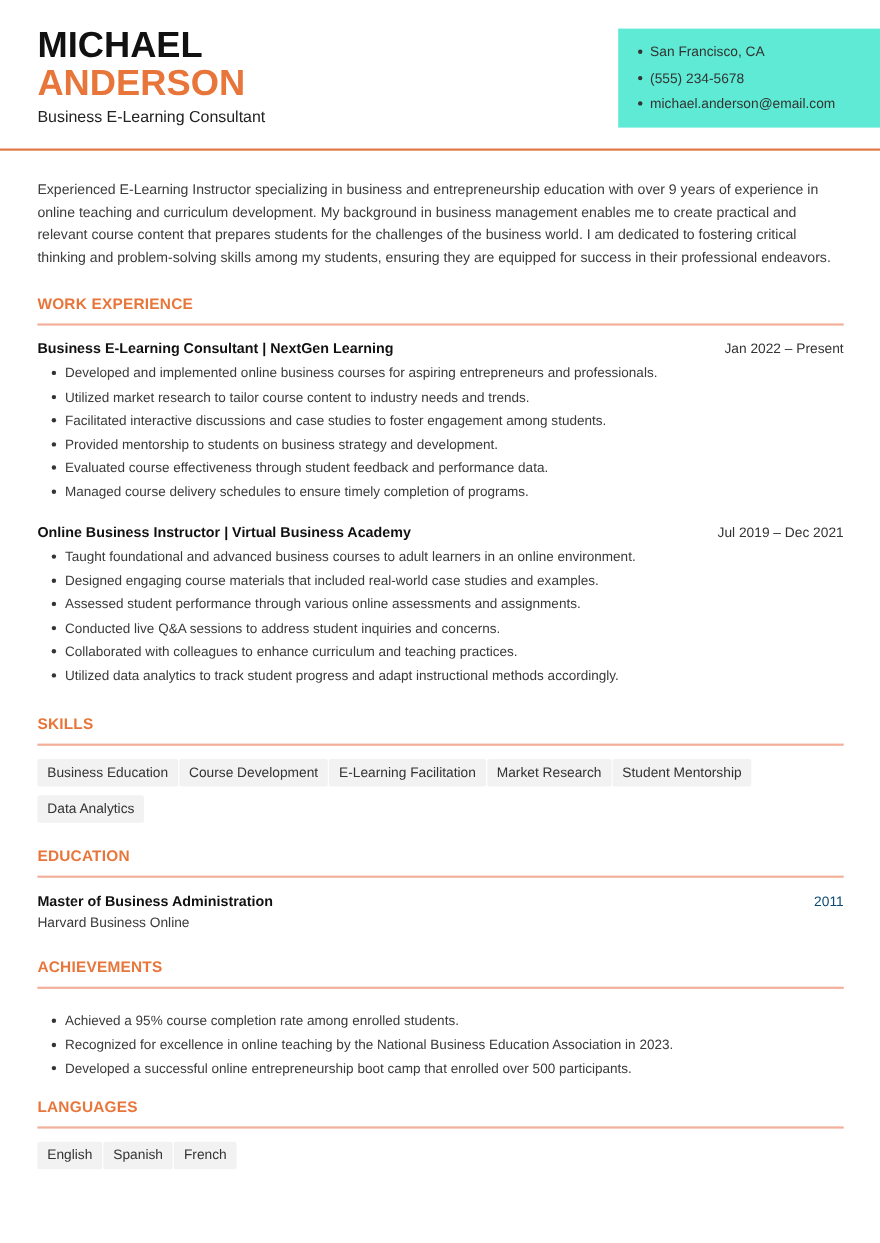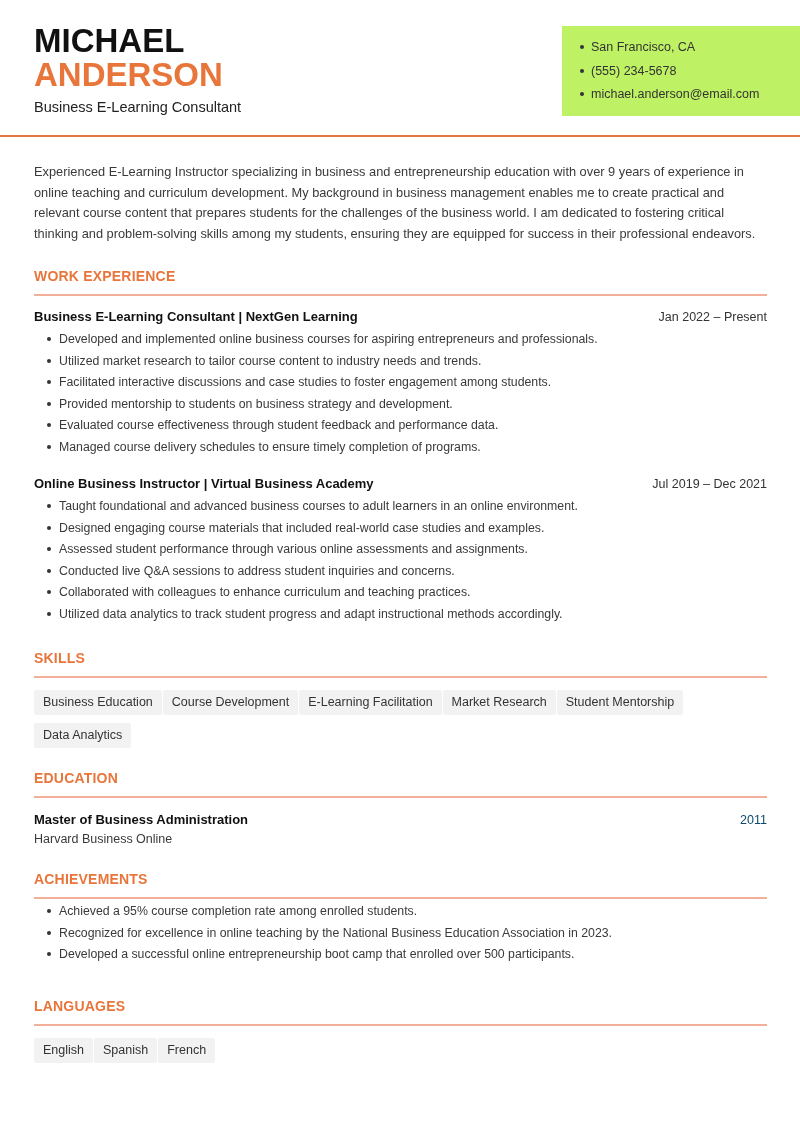--- a/index.html
+++ b/index.html
@@ -5,21 +5,21 @@
   * { box-sizing: border-box; margin: 0; padding: 0; }
   html, body { width: 800px; height: 1130px; background: #ffffff; }
   body { font-family: "Liberation Sans", sans-serif; color: #333333; position: relative; overflow: hidden; }
 
   .header { position: relative; height: 137px; border-bottom: 2px solid #e07a44; }
   .name { position: absolute; left: 34px; top: 24px; }
   .name-first { font-size: 33px; font-weight: bold; color: #111111; line-height: 34px; letter-spacing: 0px; }
   .name-last { font-size: 33px; font-weight: bold; color: #e8763b; line-height: 34px; }
   .job-title { position: absolute; left: 34px; top: 99px; font-size: 14.5px; color: #222222; }
 
-  .contact-box { position: absolute; left: 562px; top: 26px; width: 238px; height: 90px; background: #bef264; padding: 13px 0 0 18px; text-align: center; }
+  .contact-box { position: absolute; left: 562px; top: 26px; width: 238px; height: 90px; background: #5eead4; padding: 13px 0 0 18px; text-align: center; }
   .contact-item { font-size: 12.5px; color: #333333; height: 23.5px; line-height: 16px; display: flex; align-items: flex-start; }
   .bullet { display: inline-block; width: 4px; height: 4px; background: #333333; border-radius: 50%; margin-right: 7px; margin-top: 6px; flex-shrink: 0; }
 
   .content { position: absolute; left: 34px; top: 162px; width: 733px; }
   .summary { font-size: 12.8px; line-height: 20.7px; color: #3a3a3a; }
 
   .section-title { font-size: 14px; font-weight: bold; color: #e8763b; letter-spacing: 0.2px; }
   .section-rule { height: 2px; background: #f2b09a; margin-top: 10px; }
 
   .job-head { display: flex; justify-content: space-between; align-items: baseline; }
@@ -161,21 +161,21 @@
         <span class="edu-degree">Master of Business Administration</span>
         <span class="edu-year">2011</span>
       </div>
       <div class="edu-school">Harvard Business Online</div>
     </div>
   </div>
 
   <div class="abs" style="top:709px;">
     <div class="section-title">ACHIEVEMENTS</div>
     <div class="section-rule"></div>
-    <ul class="bullets" style="margin-top:4px;">
+    <ul class="bullets" style="margin-top:21px;">
       <li>
           <span class="bullet"></span>
           <span>Achieved a 95% course completion rate among enrolled students.</span>
         </li>
       <li>
           <span class="bullet"></span>
           <span>Recognized for excellence in online teaching by the National Business Education Association in 2023.</span>
         </li>
       <li>
           <span class="bullet"></span>

